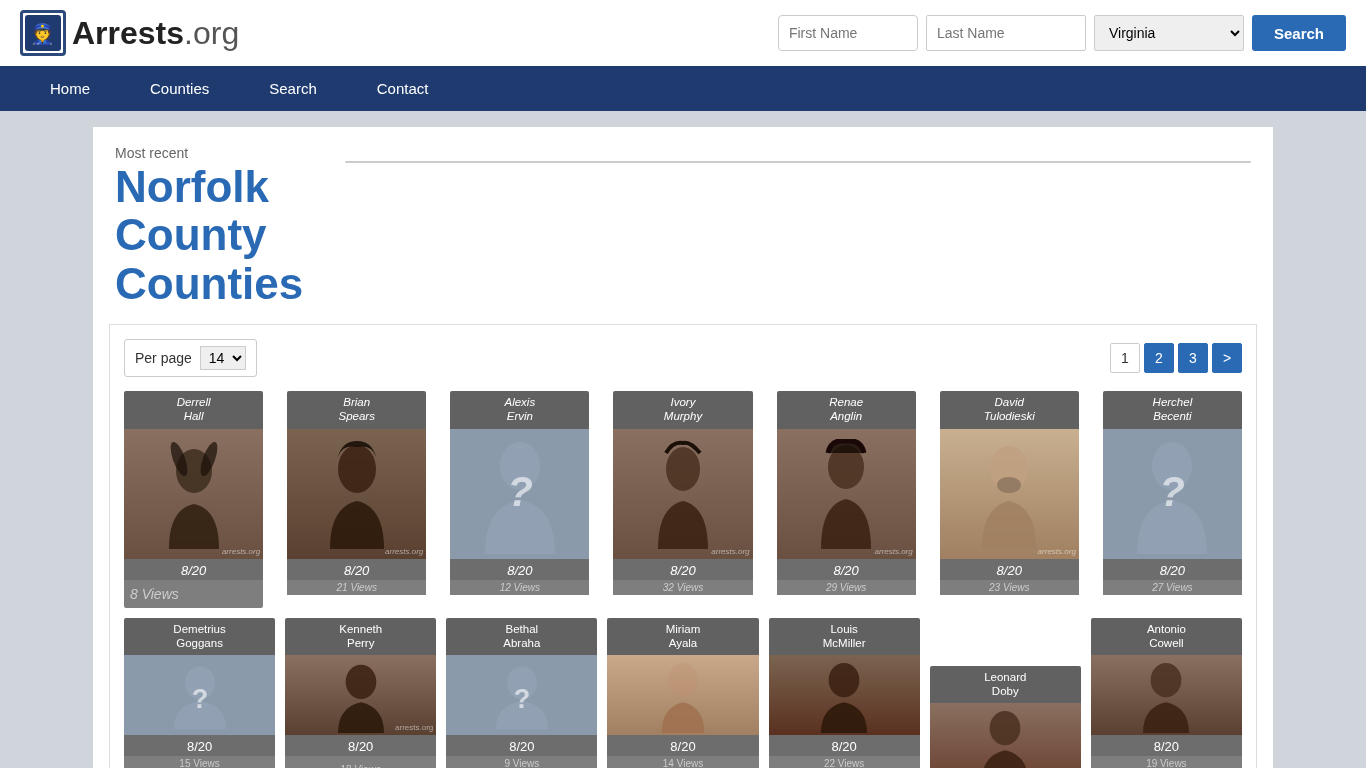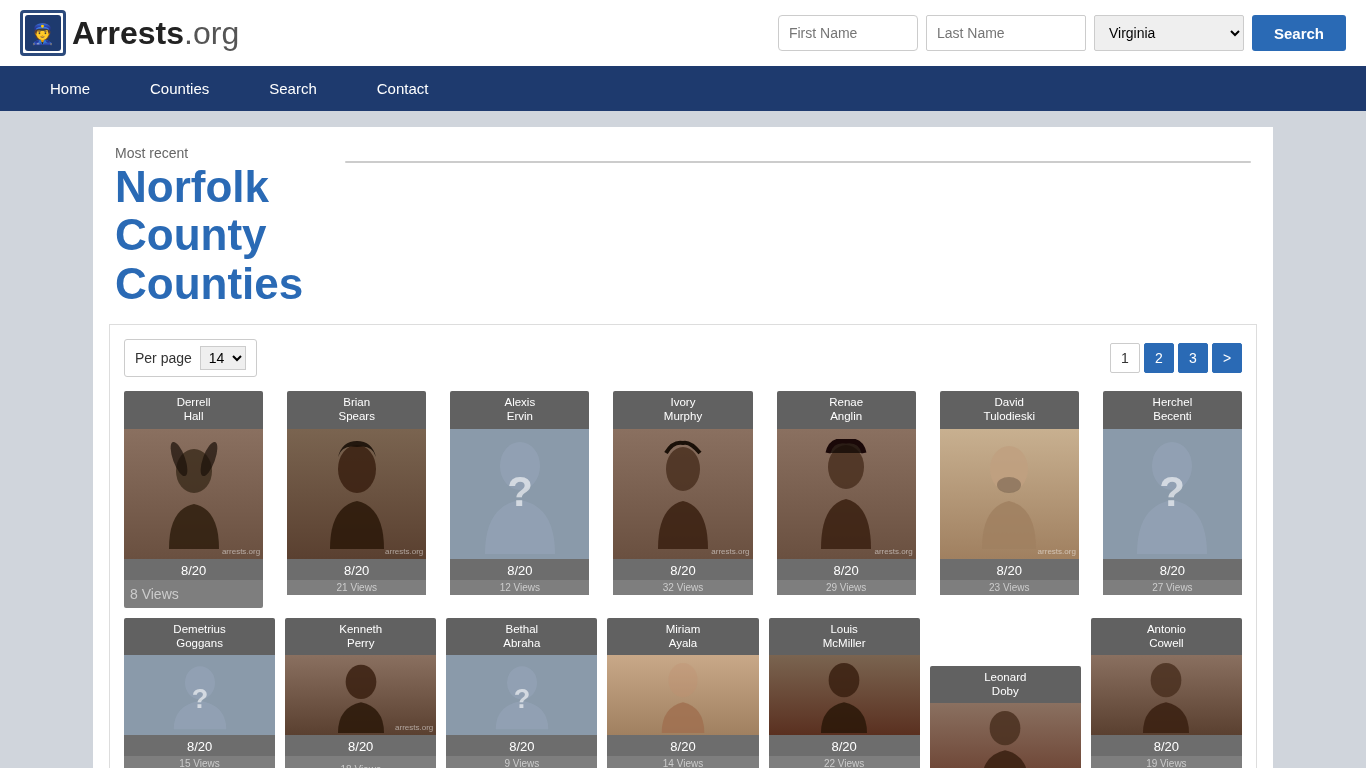--- a/index.html
+++ b/index.html
@@ -148,21 +148,21 @@
           </select>
         </div>
         <div style="display:flex;align-items:center;gap:4px;">
           <span style="width:30px;height:30px;display:flex;align-items:center;justify-content:center;border:1px solid #ccc;cursor:pointer;font-size:14px;color:#333;border-radius:2px;">1</span>
           <span style="width:30px;height:30px;display:flex;align-items:center;justify-content:center;border:1px solid #2a6ab5;cursor:pointer;font-size:14px;color:#fff;background:#2a6ab5;border-radius:2px;">2</span>
           <span style="width:30px;height:30px;display:flex;align-items:center;justify-content:center;border:1px solid #2a6ab5;cursor:pointer;font-size:14px;color:#fff;background:#2a6ab5;border-radius:2px;">3</span>
           <span style="width:30px;height:30px;display:flex;align-items:center;justify-content:center;border:1px solid #2a6ab5;cursor:pointer;font-size:14px;color:#fff;background:#2a6ab5;border-radius:2px;">&gt;</span>
         </div>
       </div>
 
-      <div style="display:grid;grid-template-columns:repeat(7,1fr);gap:24px;margin-bottom:10px;">
+      <div style="display:grid;grid-template-columns:repeat(7,1fr);gap:24px;margin-bottom:10px;font-style:italic;">
 
         <div style="cursor:pointer;border-radius:2px;overflow:hidden;">
           <div style="background:rgba(30,30,30,0.7);color:#fff;text-align:center;padding:5px 4px;font-size:11.5px;line-height:1.2;">Derrell<br>Hall</div>
           <div style="width:100%;height:130px;background:linear-gradient(180deg,#8a7060 0%,#6a5040 100%);display:flex;align-items:center;justify-content:center;position:relative;">
             <svg width="70" height="110" viewBox="0 0 70 110">
               <ellipse cx="35" cy="32" rx="18" ry="22" fill="#3a2a1a" opacity="0.8"></ellipse>
               <path d="M10,110 Q10,70 35,65 Q60,70 60,110Z" fill="#2a1a0a" opacity="0.8"></path>
 
               <ellipse cx="20" cy="20" rx="6" ry="18" fill="#1a1008" opacity="0.7" transform="rotate(-20,20,20)"></ellipse>
               <ellipse cx="50" cy="20" rx="6" ry="18" fill="#1a1008" opacity="0.7" transform="rotate(20,50,20)"></ellipse>

